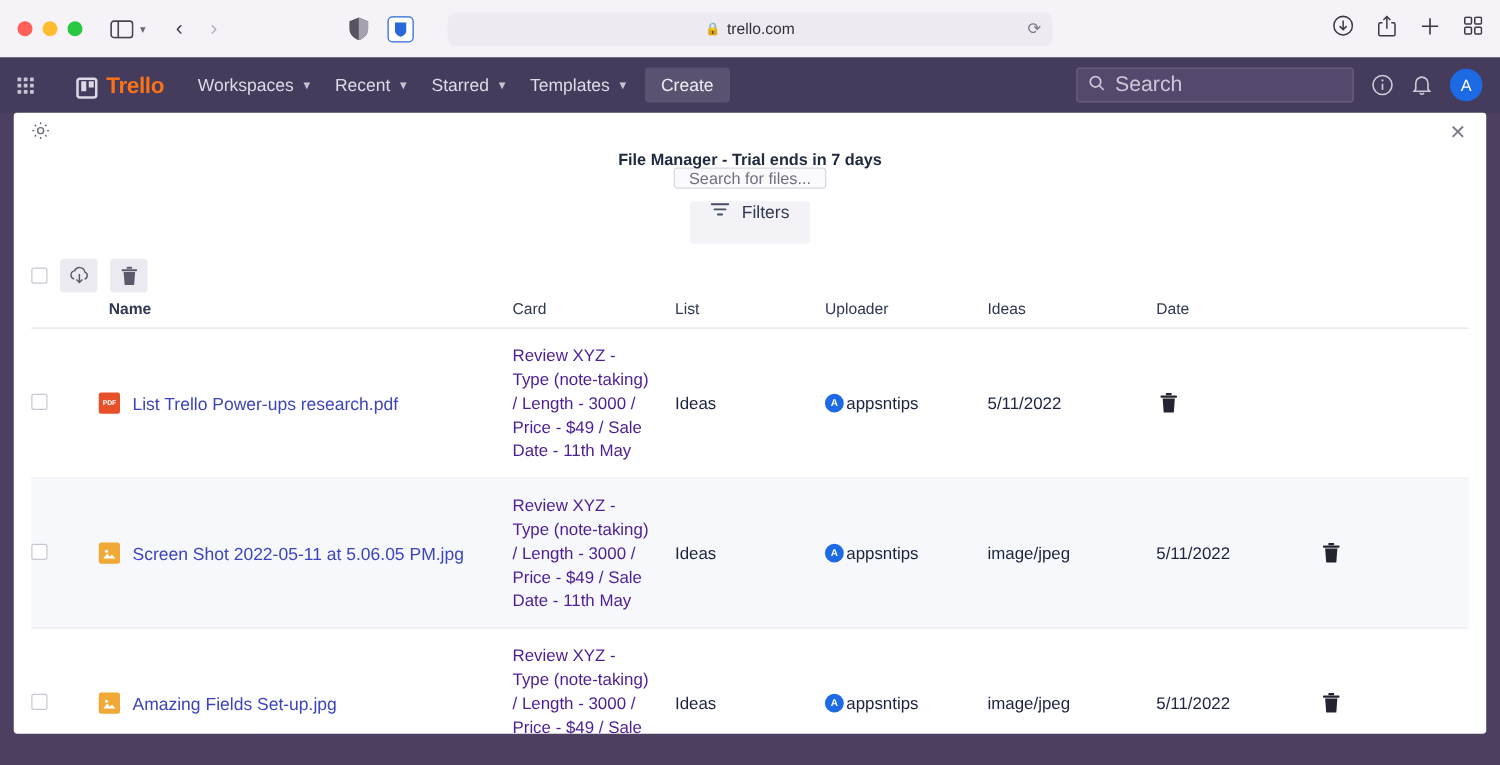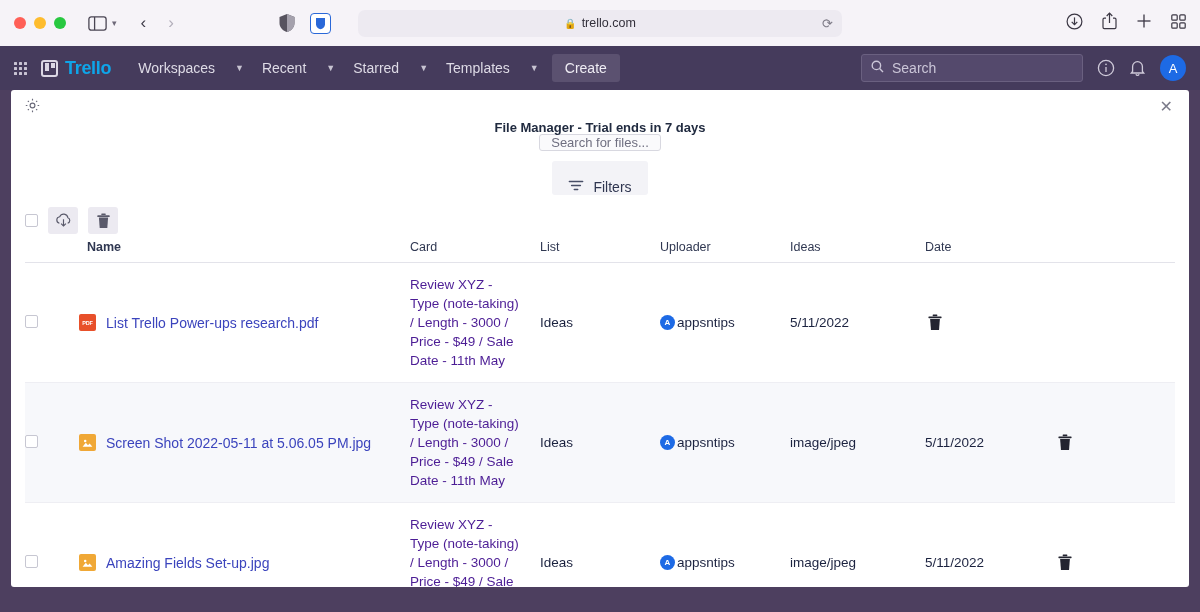--- a/index.html
+++ b/index.html
@@ -83,42 +83,43 @@
   .apps-grid {
     display: grid;
     grid-template-columns: repeat(3, 3px);
     grid-template-rows: repeat(3, 3px);
     gap: 2px;
     margin-right: 14px;
   }
   .apps-grid i { background: #c9c4d4; border-radius: 0.5px; display: block; width: 3px; height: 3px; }
 
   .brand {
-    display: flex; align-items: center; gap: 7px;
-    color: #0ea5e9;
+    display: flex; align-items: flex-end; gap: 7px;
+    color: #f97316;
     font-weight: bold; font-size: 18px;
     letter-spacing: -0.3px;
     margin-right: 18px;
+    margin-left: 20px;
   }
   .brand-mark {
     width: 17px; height: 17px;
     border: 2px solid #dcd8e5; border-radius: 3px;
     position: relative;
   }
   .brand-mark::before {
     content: ""; position: absolute; left: 1.5px; top: 1.5px;
     width: 4px; height: 8px; background: #dcd8e5;
   }
   .brand-mark::after {
     content: ""; position: absolute; right: 1.5px; top: 1.5px;
     width: 4px; height: 5px; background: #dcd8e5;
   }
 
   .nav-item {
-    display: flex; align-items: center; gap: 20px;
+    display: flex; align-items: center; gap: 6px;
     color: #dedbe6; font-size: 14px;
     padding: 6px 9px; border-radius: 3px;
     cursor: pointer;
   }
   .nav-item .chev { font-size: 9px; opacity: .85; }
   .create-btn {
     background: #5b5170;
     color: #efedf4; font-size: 14px;
     padding: 6px 13px; border-radius: 3px;
     margin-left: 4px;
@@ -129,21 +130,21 @@
     position: absolute; right: 14px;
     display: flex; align-items: center; gap: 14px;
   }
   .nav-search {
     width: 222px; height: 28px;
     background: #54496c;
     border: 1px solid #6a6080;
     border-radius: 3px;
     display: flex; align-items: center; gap: 8px;
     padding: 0 9px;
-    color: #cbc6d8; font-size: 14px;
+    color: #cbc6d8; font-size: 17px;
   }
   .icon-btn { color: #cfcad9; display:flex; align-items:center; }
   .avatar-nav {
     width: 26px; height: 26px; border-radius: 50%;
     background: #1d6ae5; color: #fff;
     font-size: 13px; font-weight: 500;
     display: flex; align-items: center; justify-content: center;
   }
 
   
@@ -189,21 +190,21 @@
     background: #fafafc;
     padding: 0 11px;
     font-size: 13px; color: #6f6f80;
     font-family: "Liberation Sans", sans-serif;
     display: flex; align-items: center;
   }
   .filters-btn {
     height: 34px;
     background: #f3f3f7;
     border-radius: 3px;
-    display: flex; align-items: flex-end; gap: 9px;
+    display: flex; align-items: flex-start; gap: 9px;
     padding: 0 16px;
     font-size: 14px; color: #2f3650;
     cursor: pointer;
   }
 
   .action-bar {
     display: flex; align-items: center; gap: 10px;
     padding: 6px 14px 2px 14px;
   }
   .chk {

